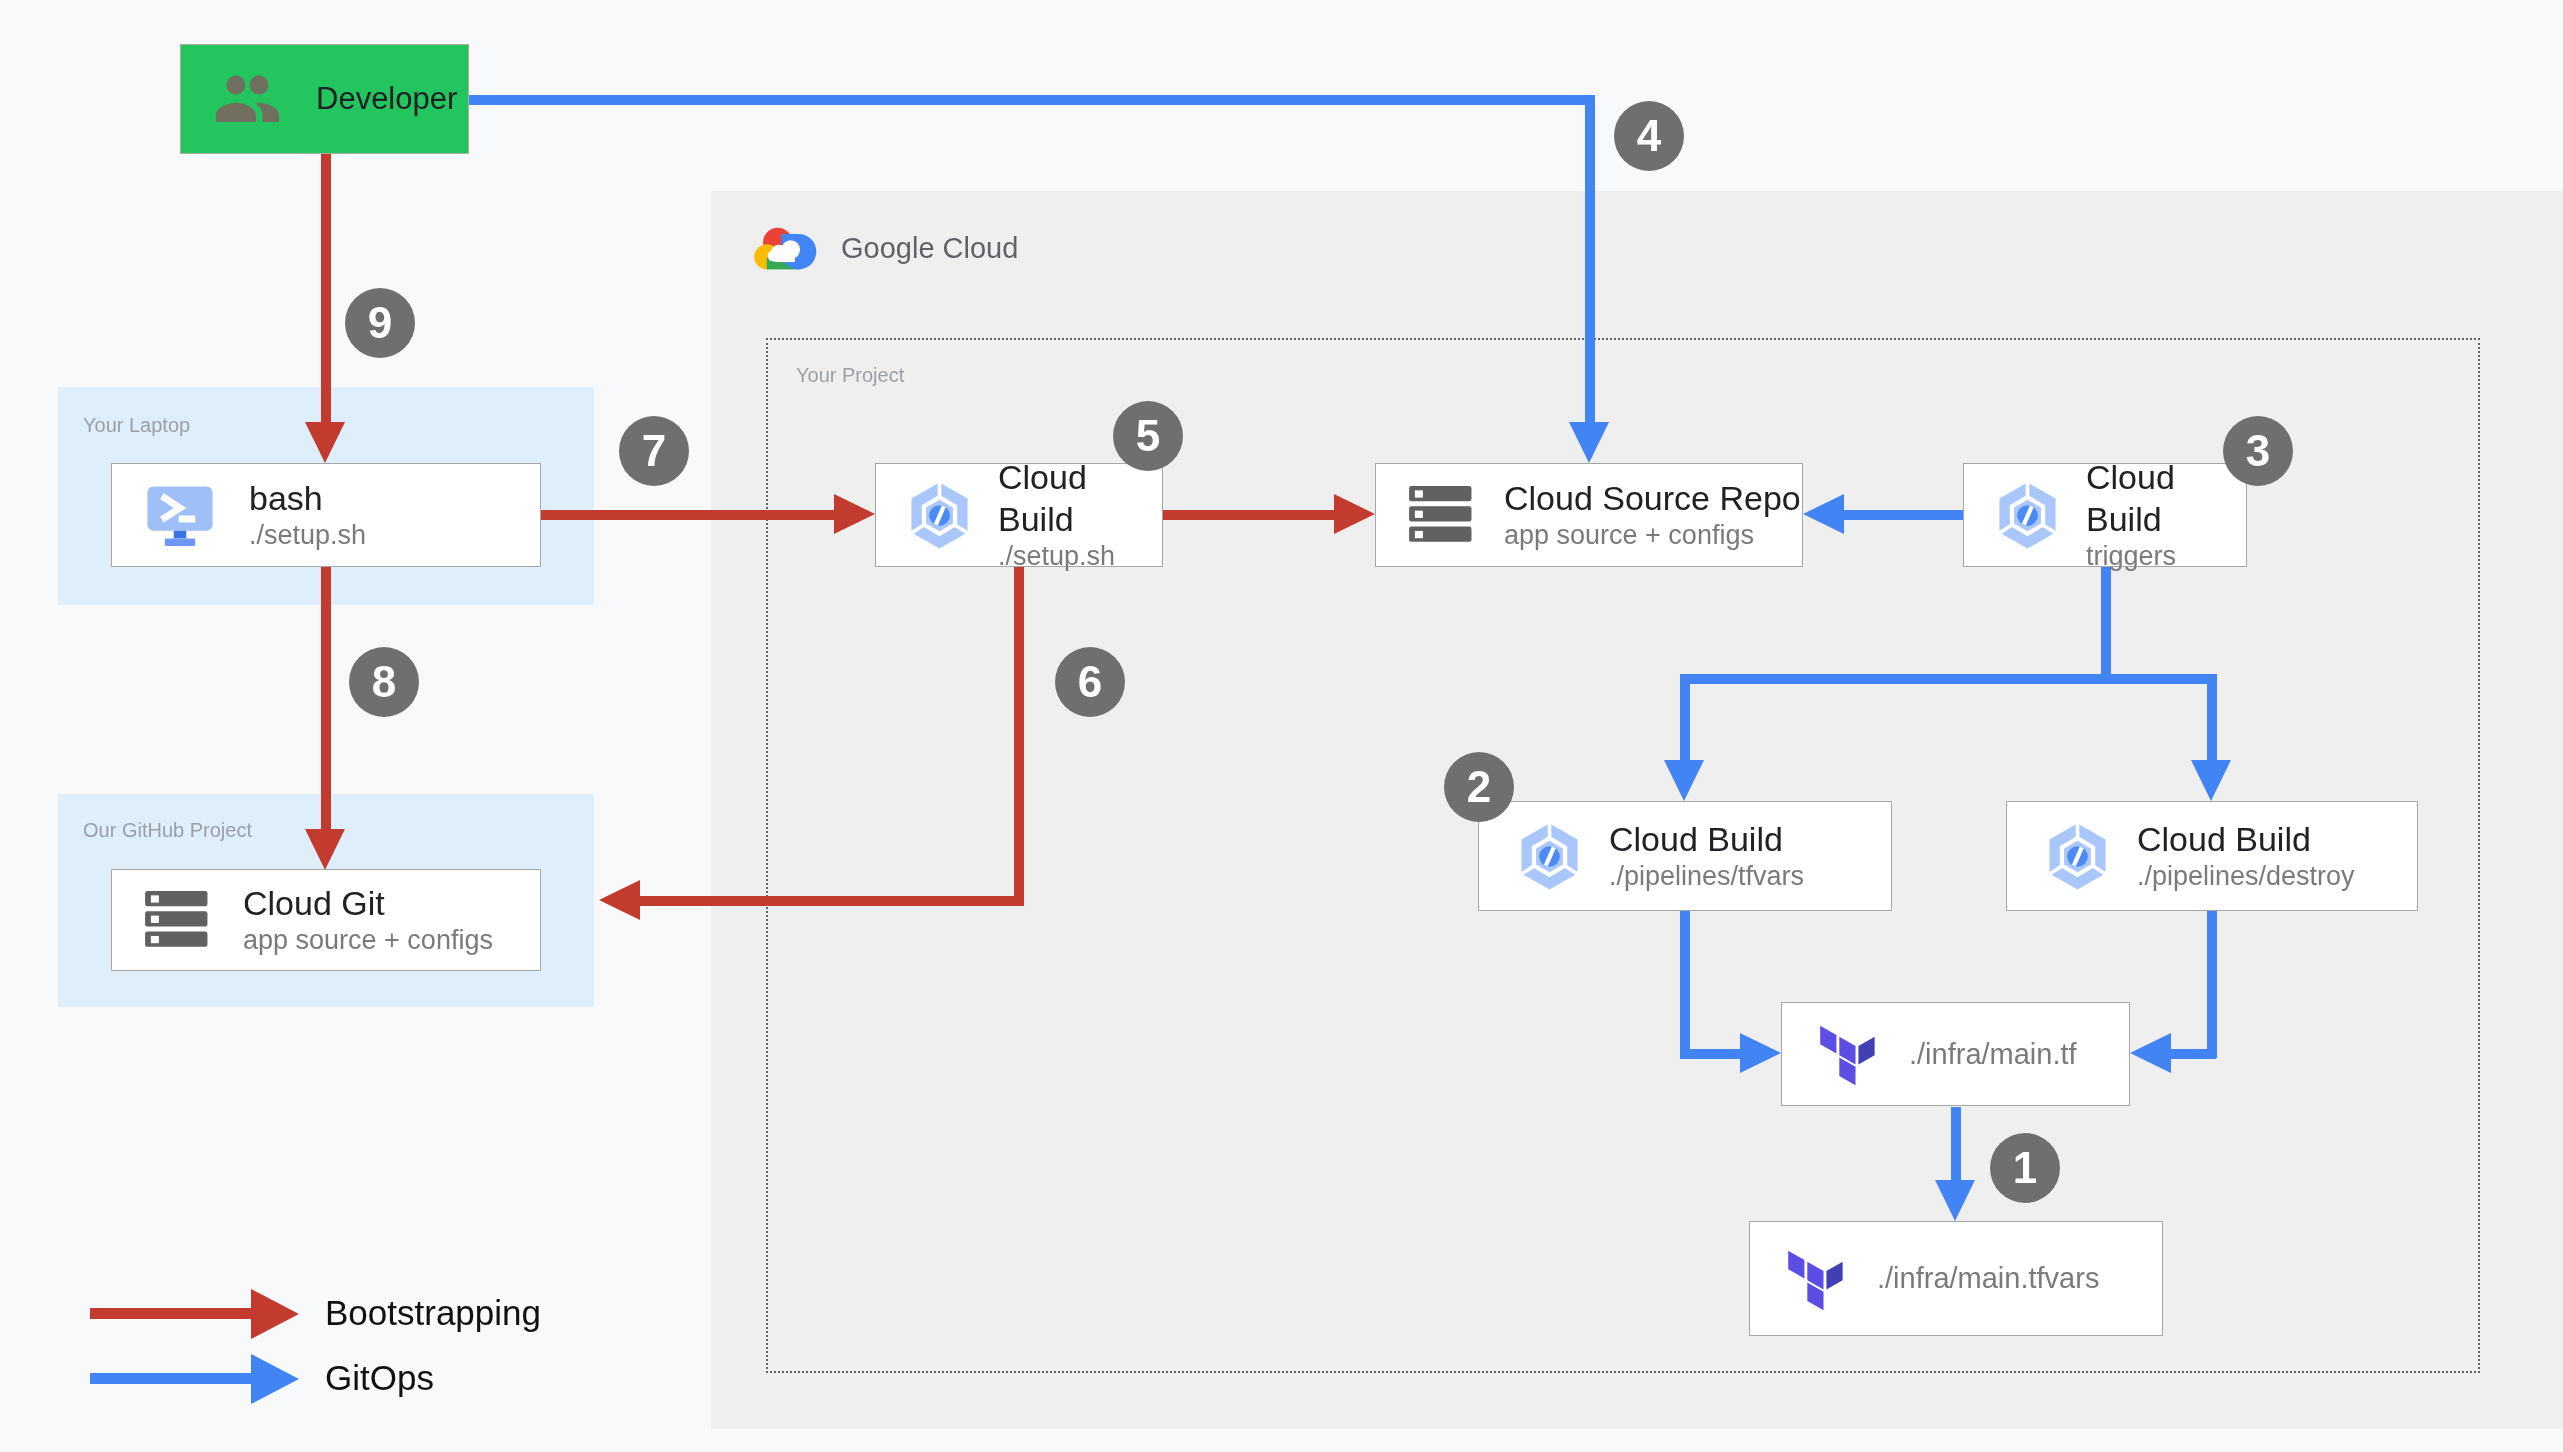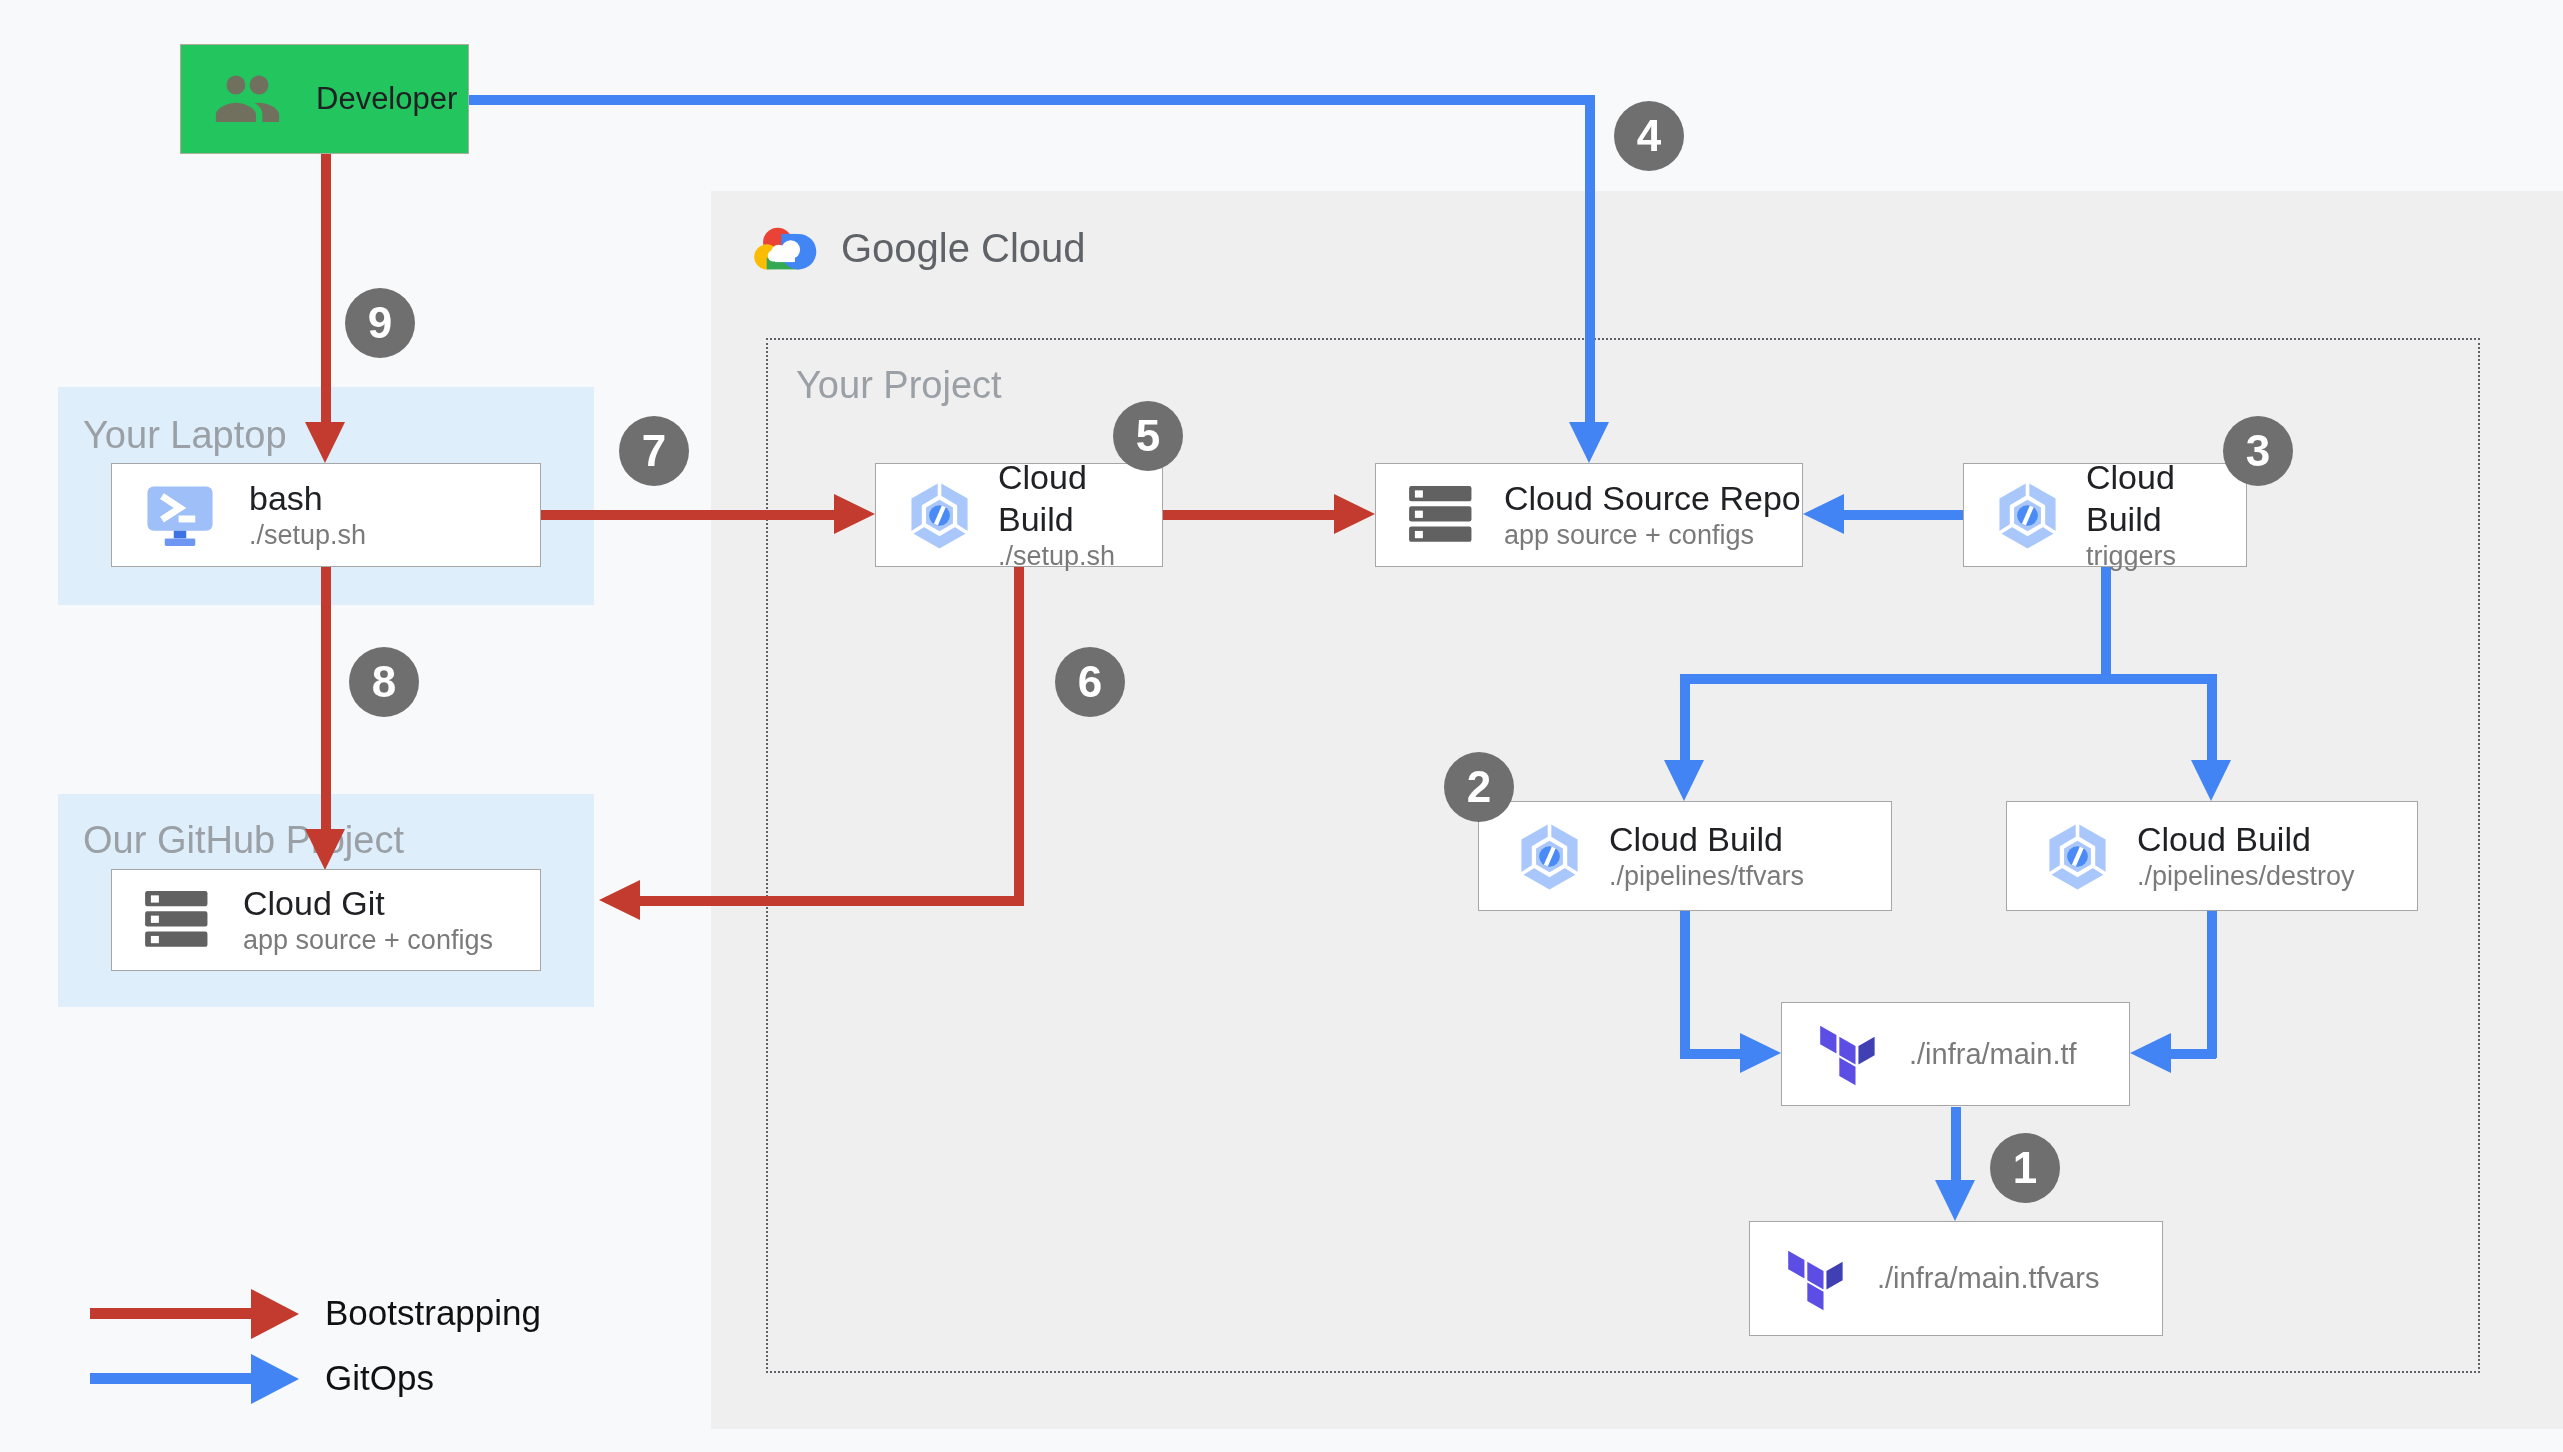--- a/index.html
+++ b/index.html
@@ -9,21 +9,21 @@
     -webkit-font-smoothing:antialiased;
   }
   .abs{position:absolute;}
 
   
   .gc-area{background:#EFEFEF;}
   
   .dotted{border:2.9px dotted #5F6368;background:transparent;box-sizing:border-box;}
   
   .bluebox{background:#DEEEFA;}
-  .clabel{color:#9AA0A6;font-size:38px;}
+  .clabel{color:#9AA0A6;font-size:20px;}
 
   
   .node{
     background:#FFFFFF;border:1.5px solid #A6A6A6;box-sizing:border-box;
     display:flex;align-items:center;padding-left:33px;gap:34px;
   }
   .node .t1{font-size:34px;color:#202124;line-height:1.22;}
   .node .t2{font-size:27px;color:#7A7A7A;line-height:1.22;}
   .node.single .t2x{font-size:29px;color:#7A7A7A;}
   .cream{background:#22c55e;border:1.5px solid #B1AC9B;}
@@ -48,21 +48,21 @@
   .badge{
     width:70px;height:70px;border-radius:50%;background:#6F6F6F;color:#fff;
     display:flex;align-items:center;justify-content:center;
     font-size:44px;font-weight:bold;
   }
 
   
   .legend-label{font-size:35px;color:#111;}
 
   
-  .brandtext{font-size:40px;color:#5F6368;letter-spacing:0px;white-space:nowrap;}
+  .brandtext{font-size:29px;color:#5F6368;letter-spacing:0px;white-space:nowrap;}
 </style>
 </head>
 <body>
 
 <div id="canvas">
 
   <div class="abs gc-area" style="left:711px;top:191px;width:1852px;height:1238px;"></div>
 
   <div class="abs" style="left:749px;top:219px;display:flex;align-items:center;gap:19px;">
     <span style="display:inline-block;width:73px;height:58px;">

